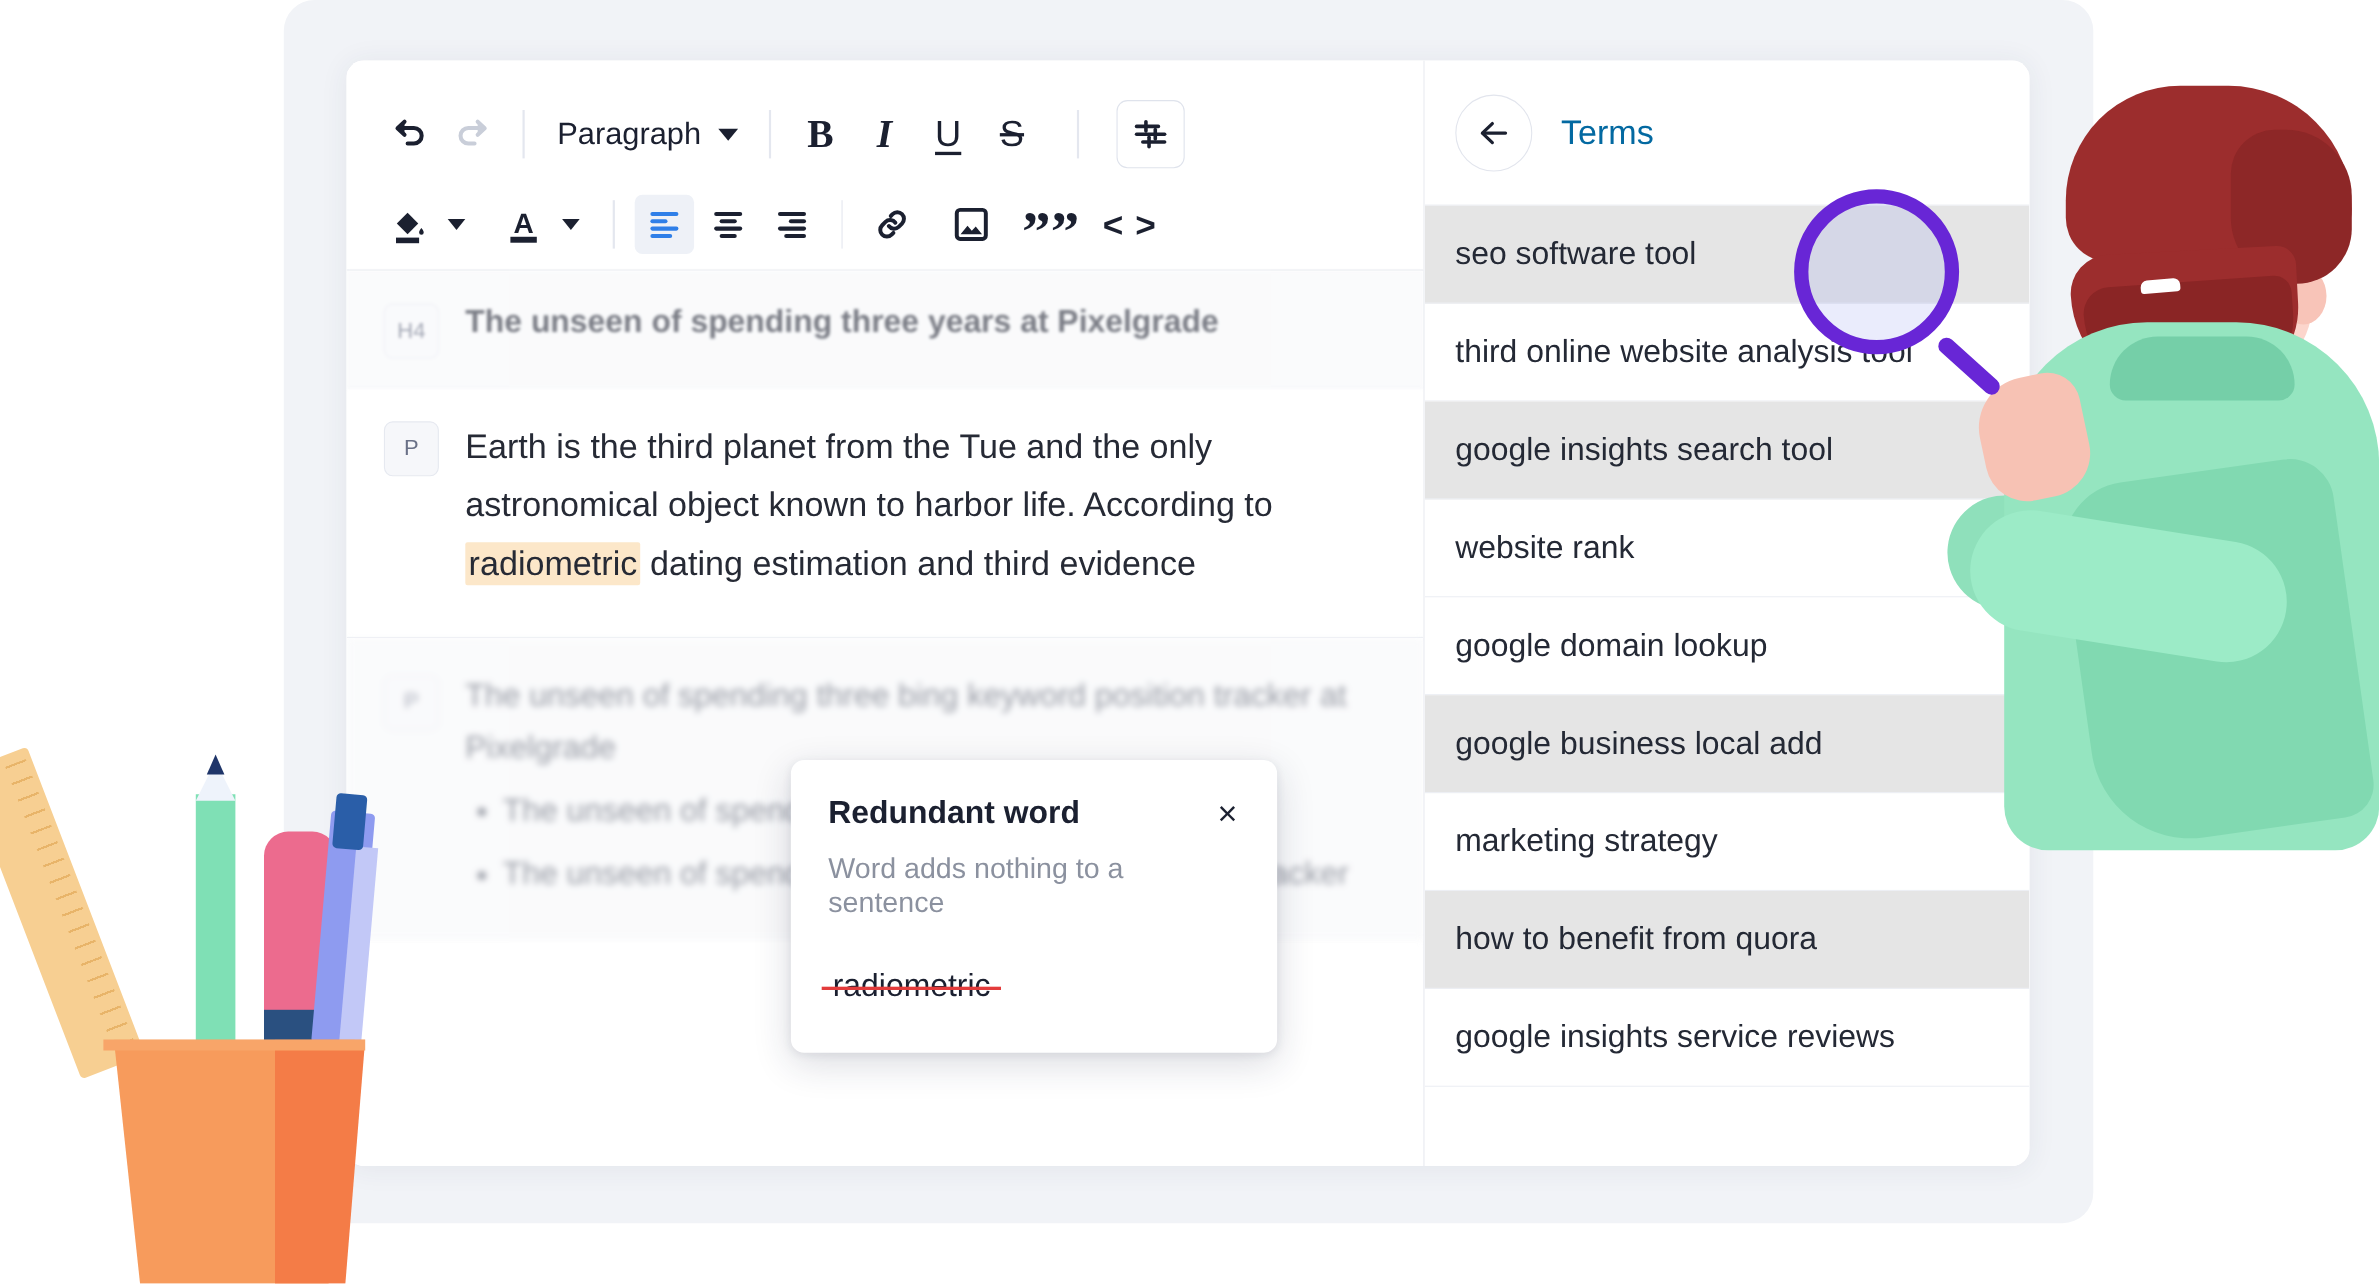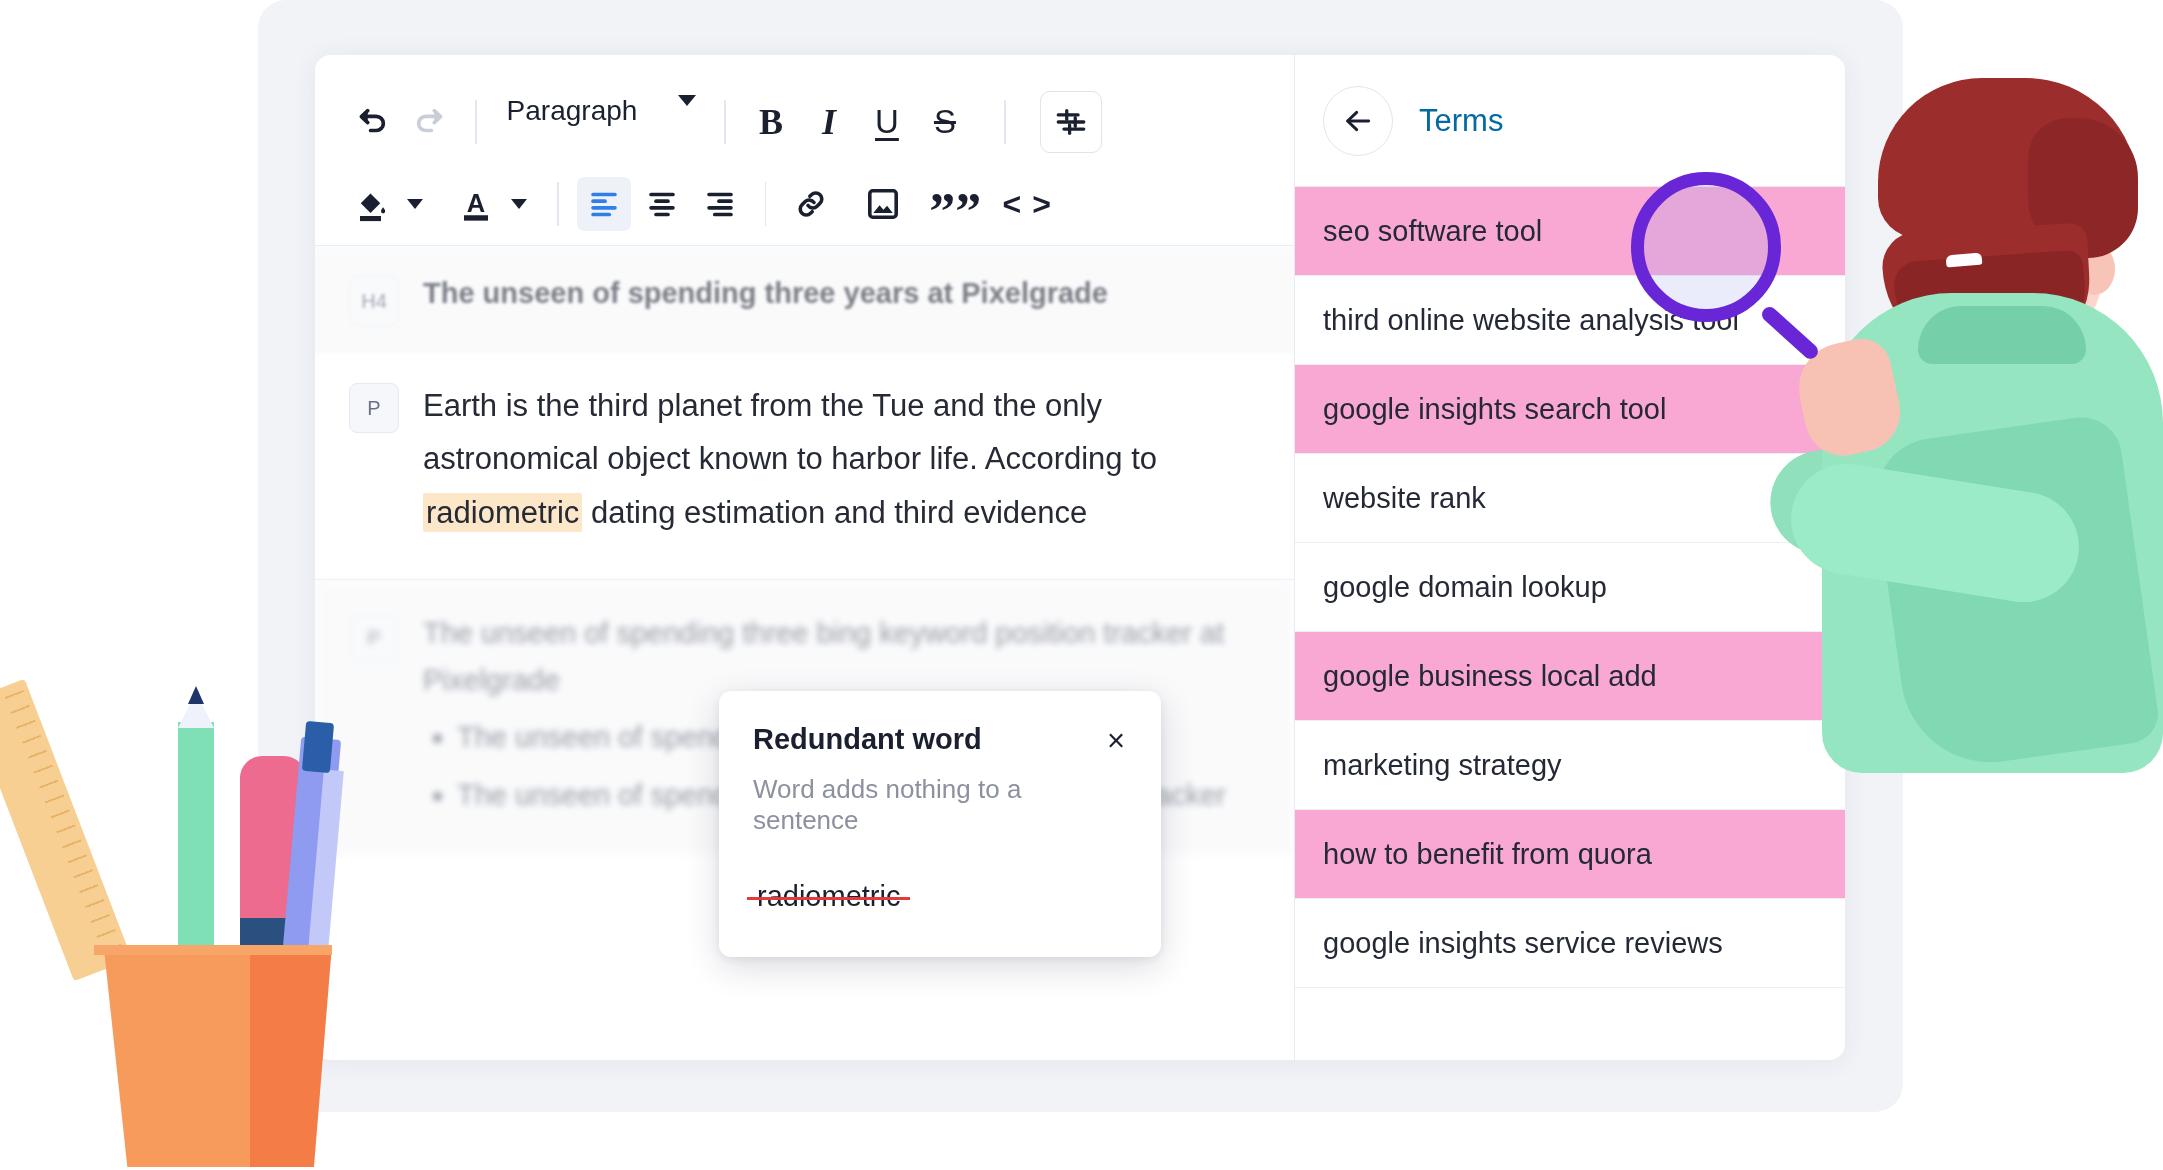--- a/index.html
+++ b/index.html
@@ -100,22 +100,22 @@
     border-right: 9px solid transparent;
     border-top: 11px solid #1b2030;
     margin-left: 10px;
     margin-right: 10px;
   }
   .tb-caret.small {
     border-left-width: 8px; border-right-width: 8px; border-top-width: 10px;
     margin-left: 4px; margin-right: 12px;
   }
   .tb-dropdown {
-    display: flex; cursor: pointer;
-    border-radius: 7px; height: 54px; gap: 25px;
+    display: flex; align-items: center; cursor: pointer;
+    border-radius: 7px; height: 54px;
   }
   .glyph-bold   { font-family: "Liberation Serif", serif; font-weight: bold; font-size: 36px; }
   .glyph-italic { font-family: "Liberation Serif", serif; font-weight: bold; font-style: italic; font-size: 36px; }
   .glyph-under  { font-size: 33px; text-decoration: underline; text-underline-offset: 5px; }
   .glyph-strike { font-size: 33px; text-decoration: line-through; }
   .glyph-quote  { font-family: "Liberation Serif", serif; font-weight: bold; font-size: 52px; line-height: 0.5; padding-top: 16px; }
   .glyph-code   { font-size: 32px; letter-spacing: 1px; font-weight: 600; }
 
   .toolbar-divider {
     height: 1px; background: #e8eaf0; width: 100%;
@@ -172,21 +172,21 @@
     left: 404px;
     top: 636px;
     width: 442px;
     background: #ffffff;
     border-radius: 12px;
     box-shadow: 0 10px 34px rgba(30,40,70,.16), 0 2px 8px rgba(30,40,70,.08);
     padding: 32px 34px 44px 34px;
     z-index: 40;
   }
   .popup-head {
-    display: flex; align-items: flex-end; justify-content: space-between;
+    display: flex; align-items: center; justify-content: space-between;
   }
   .popup-title { font-size: 29px; font-weight: bold; color: #1b2030; }
   .popup-close {
     font-size: 31px; color: #1b2030; line-height: 1;
     cursor: pointer; padding: 0 2px; font-weight: 300;
   }
   .popup-sub { font-size: 26px; color: #8b919f; margin-top: 18px; }
   .popup-word {
     margin-top: 44px;
     font-size: 29px;
@@ -236,21 +236,21 @@
   .term-row {
     height: 89px;
     display: flex;
     align-items: center;
     padding-left: 28px;
     font-size: 29px;
     color: #242935;
     border-bottom: 1px solid #edeff4;
     cursor: pointer;
   }
-  .term-row.alt { background: #f9a8d4; }
+  .term-row.alt { background: #e5e5e5; }
 
   
   
   .magnifier {
     position: absolute;
     left: 1631px; top: 172px;
     z-index: 60;
     pointer-events: none;
   }
   .mag-lens {

